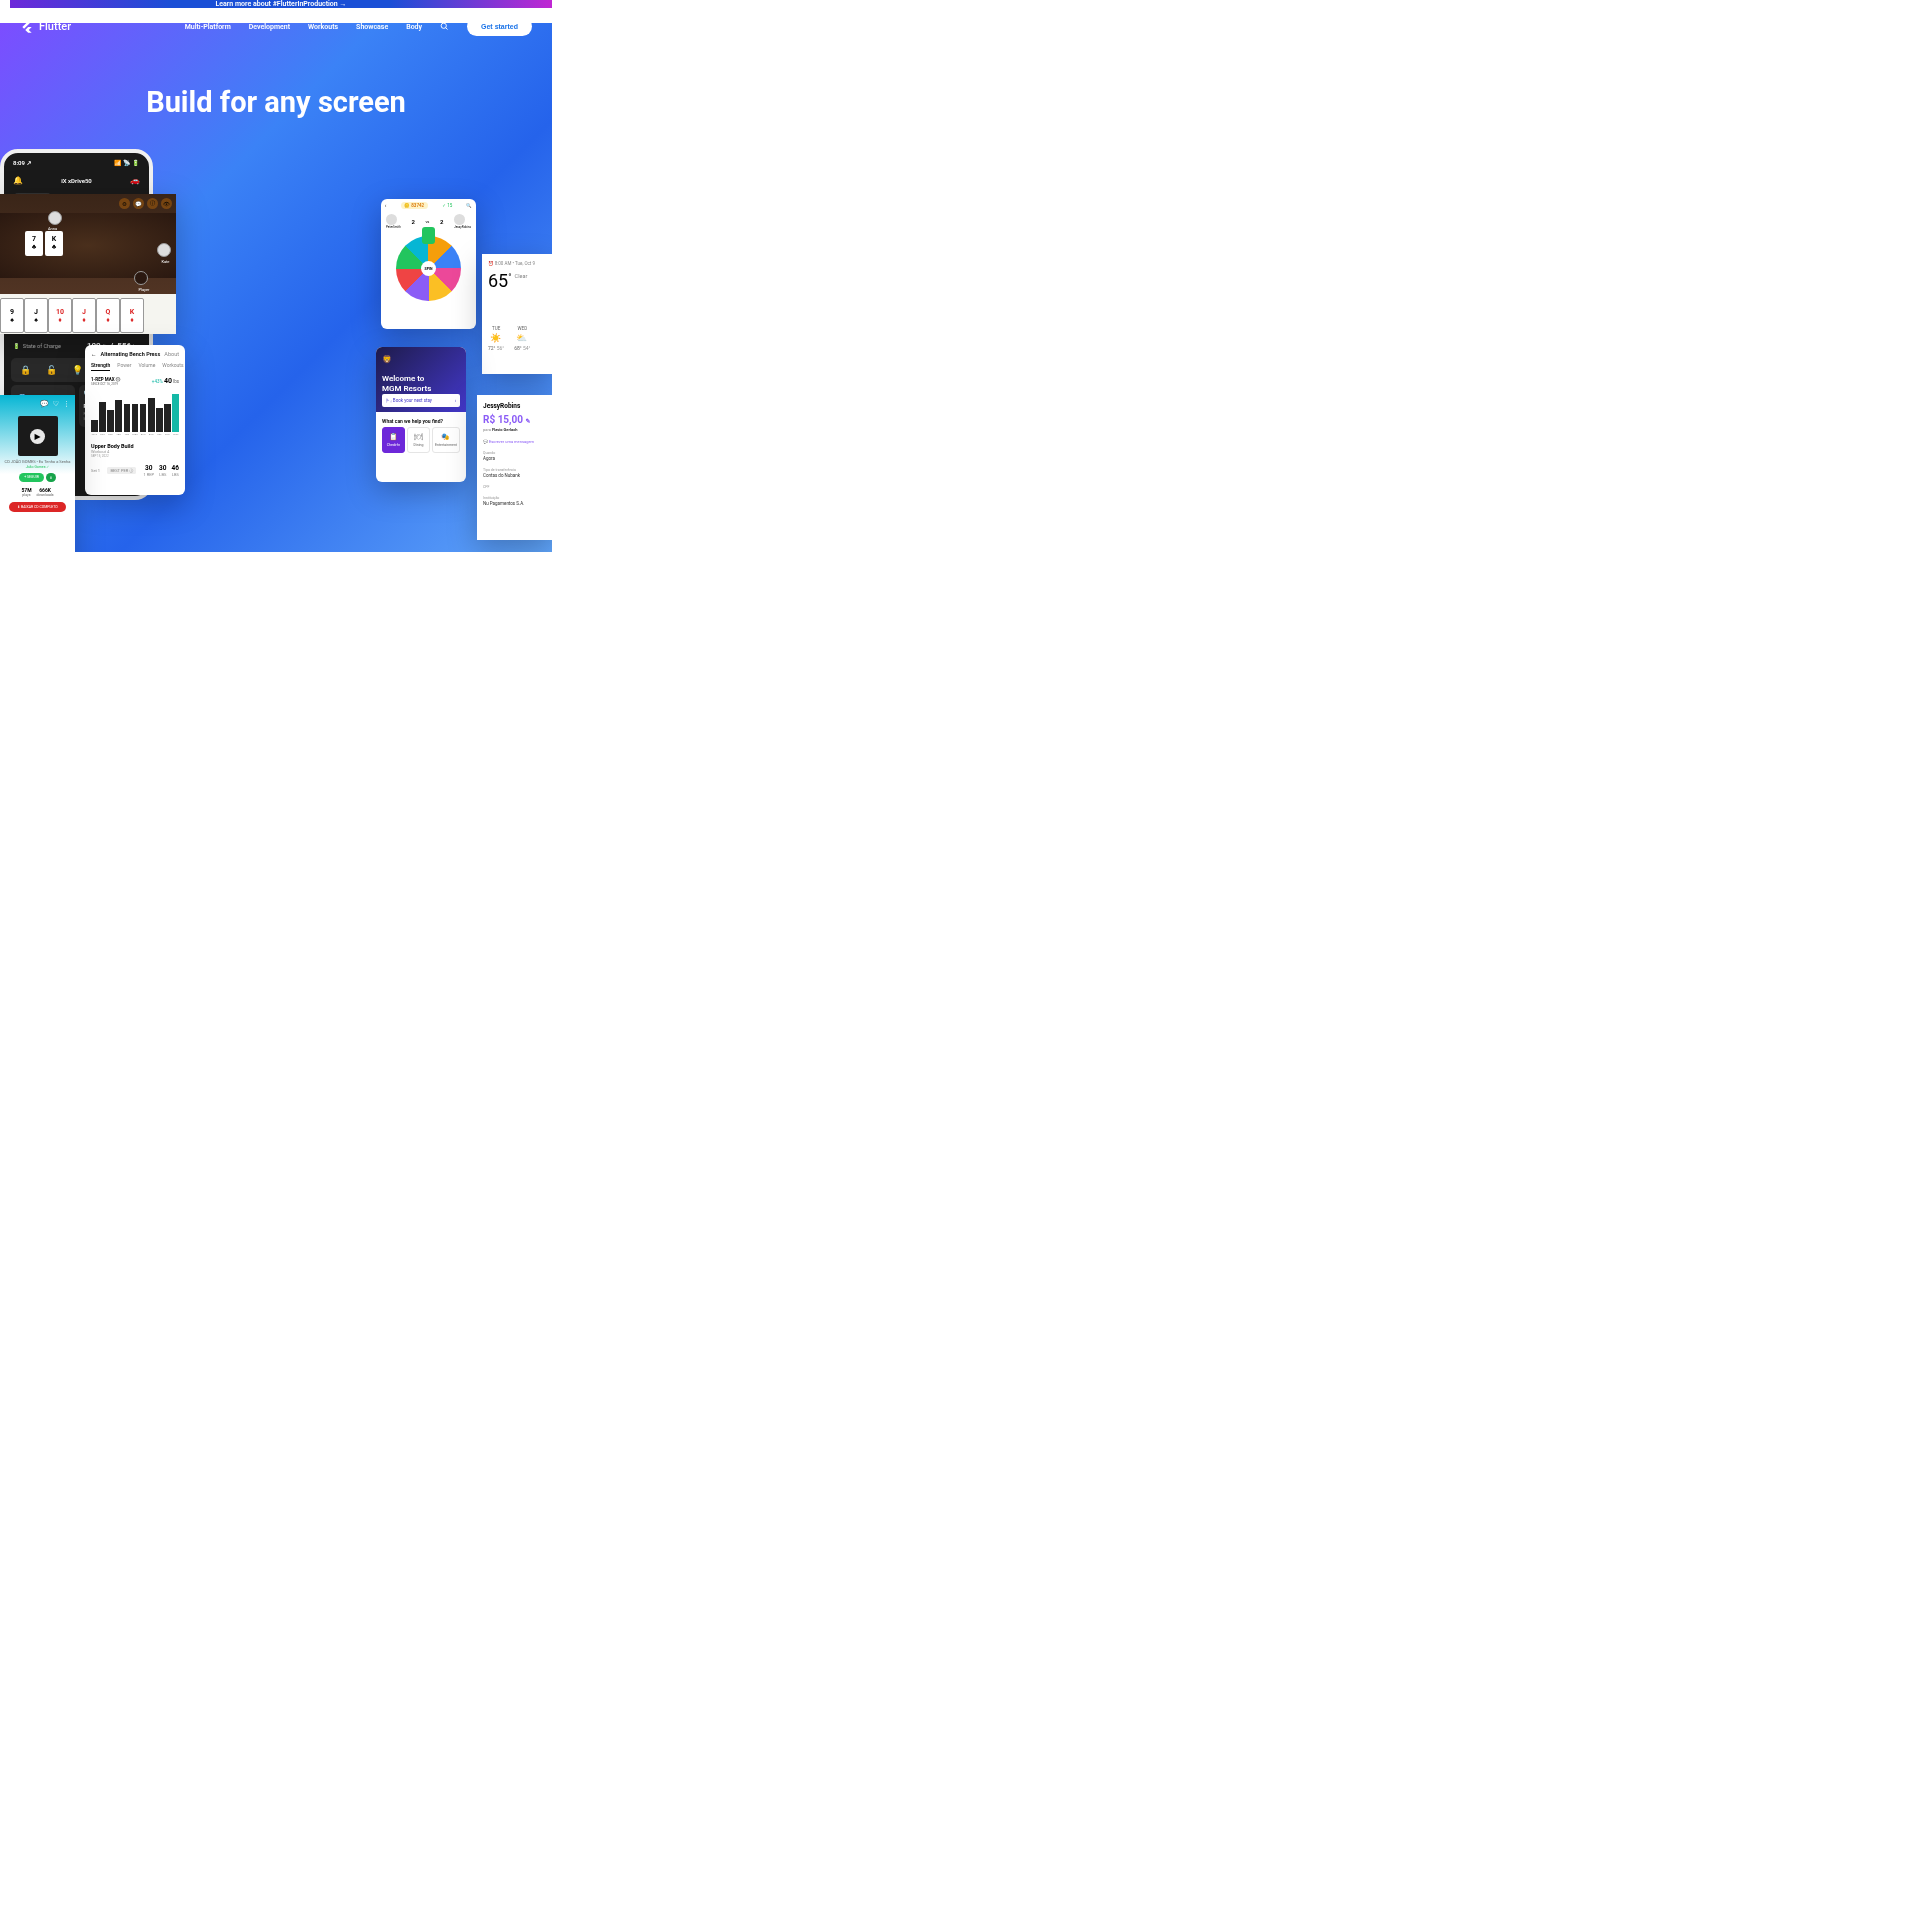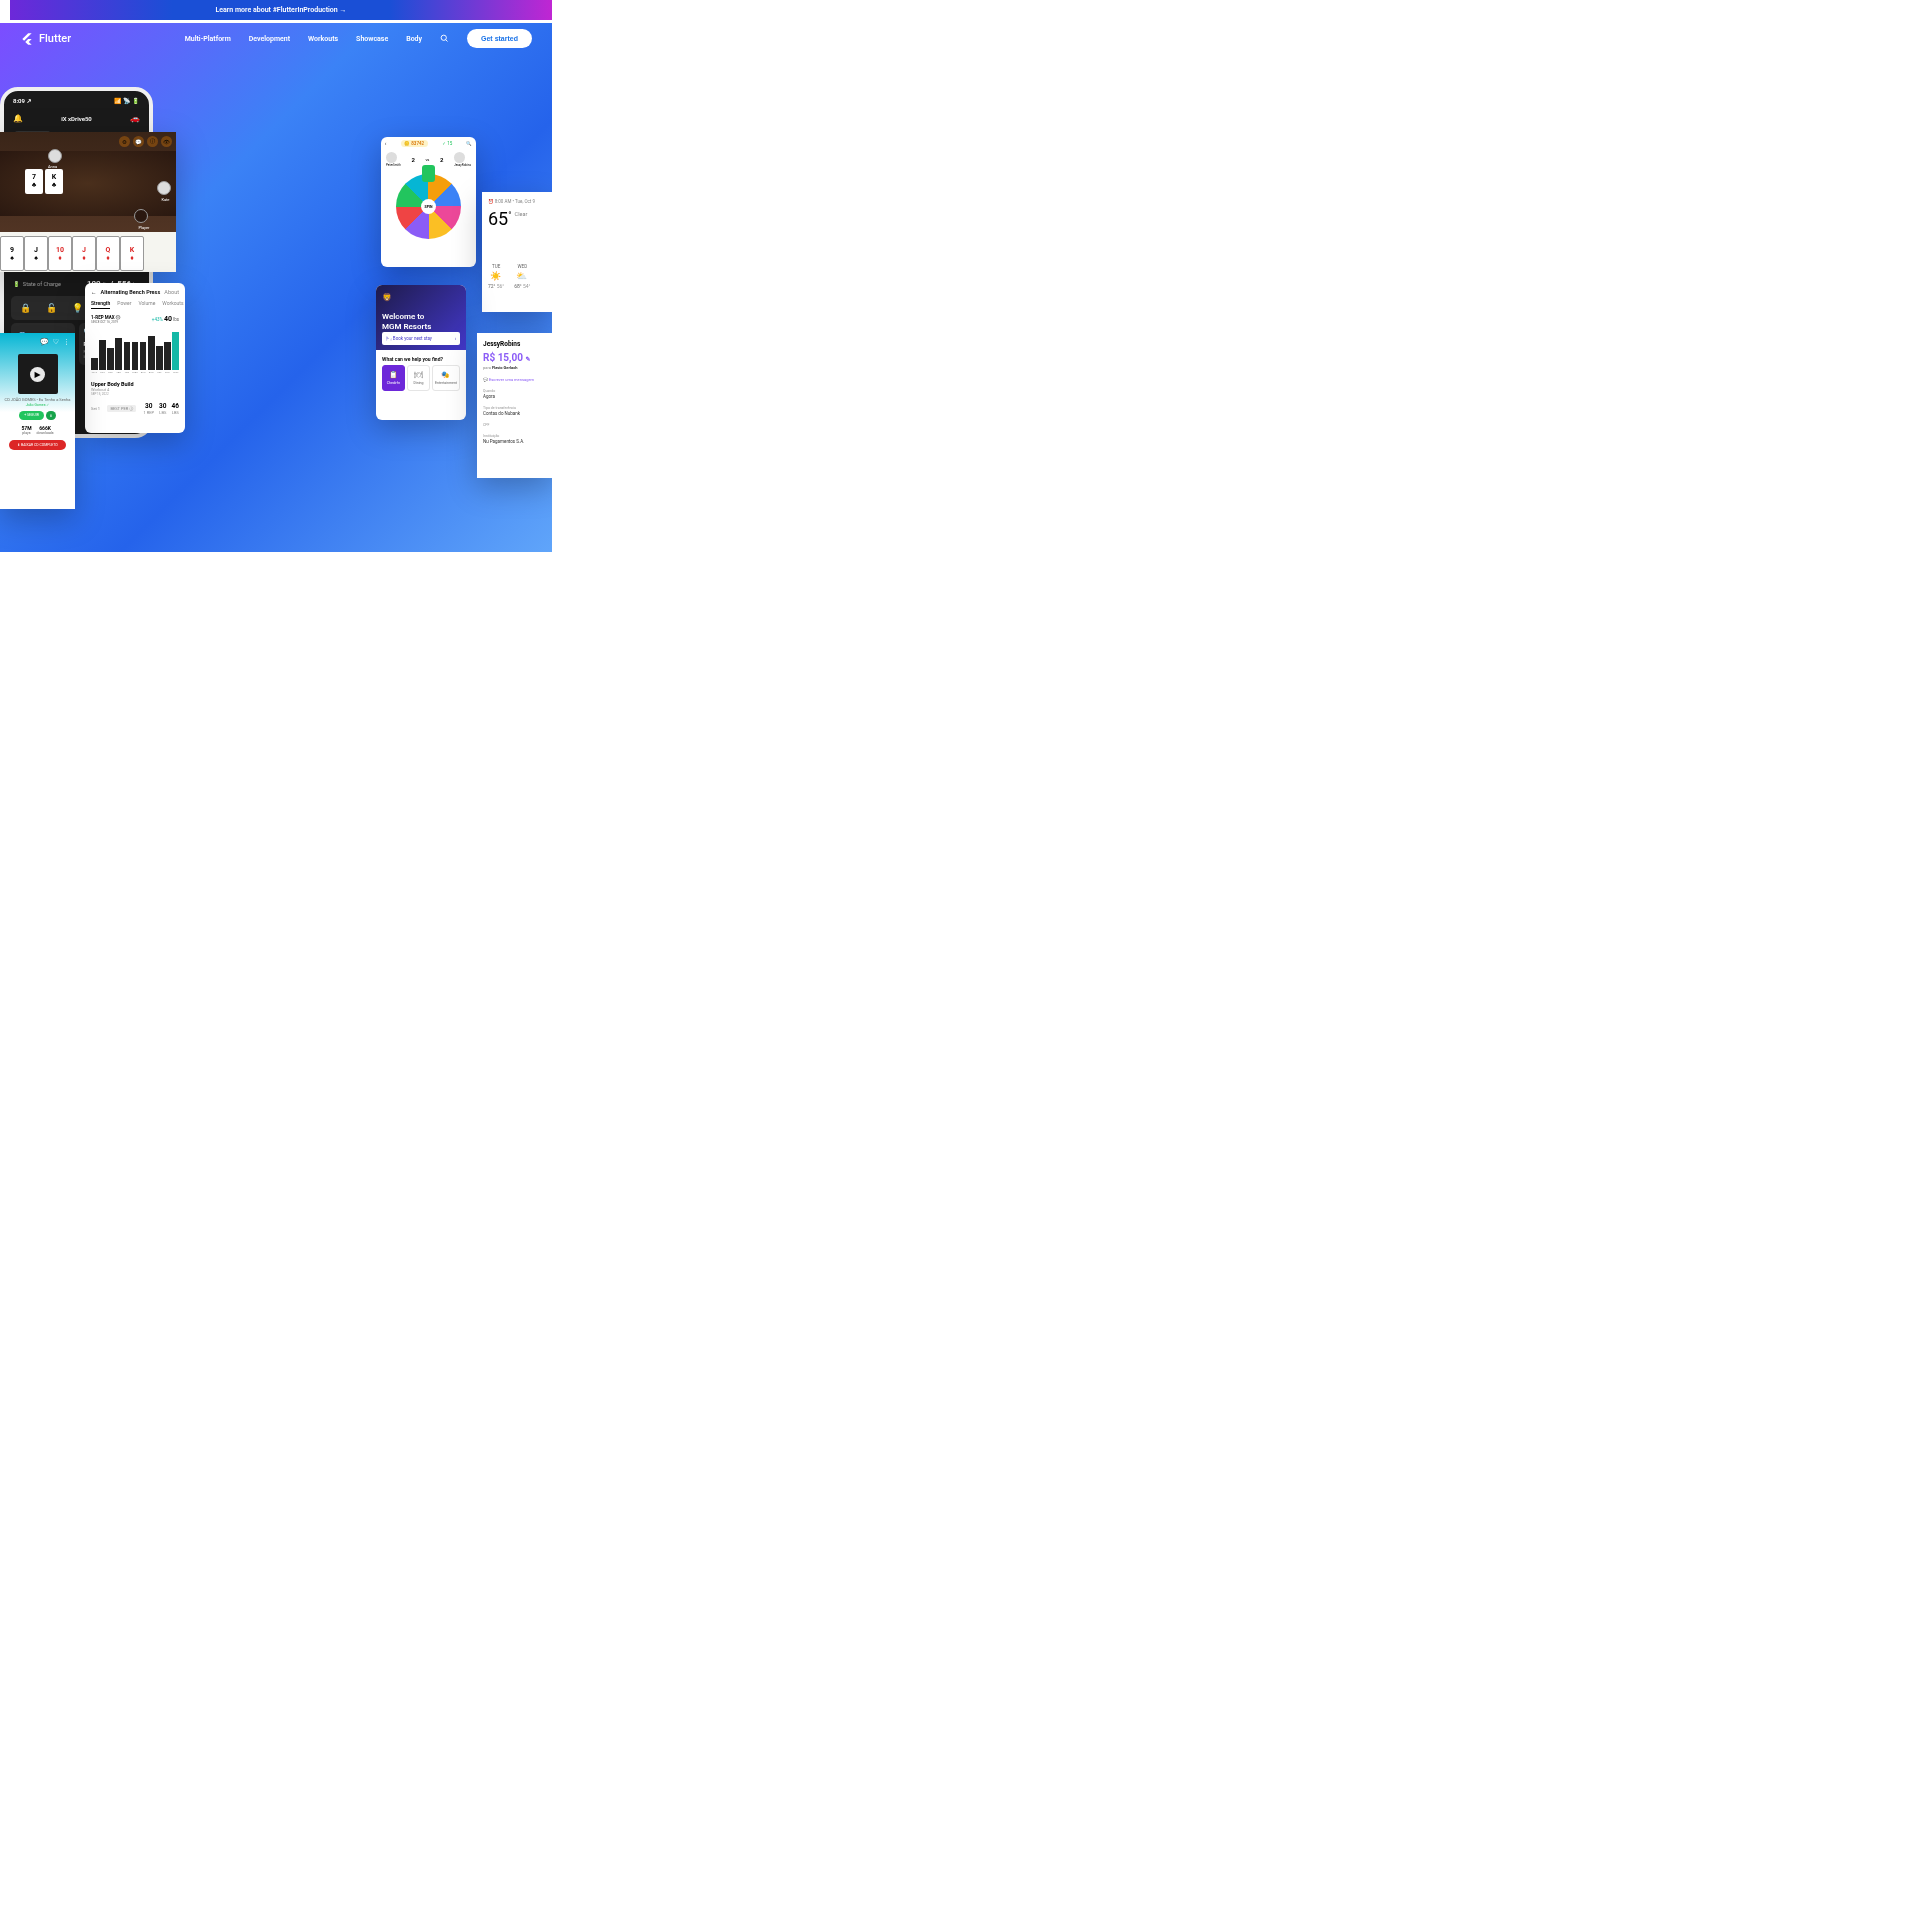--- a/index.html
+++ b/index.html
@@ -1,18 +1,18 @@
 <!DOCTYPE html>
 <html style="font-size:8px"><head>
 <meta charset="utf-8">
 <style>
 * { margin: 0; padding: 0; box-sizing: border-box; }
 body { font-family: -apple-system, BlinkMacSystemFont, "Segoe UI", Roboto, "Helvetica Neue", Arial, sans-serif; width: 552px; overflow: hidden; }
 .page-wrapper { width: 100%; height: 552px; position: relative; }
-.banner { background: linear-gradient(90deg, #6d28d9 0%, #1a4fd6 30%, #1a4fd6 70%, #c026d3 100%); color: #fff; text-align: center; padding: 6px; font-size: 7px; font-weight: 600; margin-left: 10px; }
+.banner { background: linear-gradient(90deg, #6d28d9 0%, #1a4fd6 30%, #1a4fd6 70%, #c026d3 100%); color: #fff; text-align: center; font-size: 7px; font-weight: 600; margin-left: 10px; }
 .banner span { cursor: pointer; }
 .hero-bg { position: absolute; top: 22.6px; left: 0; right: 0; bottom: 0; background: linear-gradient(135deg, #7c4dff 0%, #3b82f6 35%, #2563eb 60%, #60a5fa 100%); z-index: 0; }
 .nav { position: relative; z-index: 5; display: flex; align-items: center; justify-content: space-between; padding: 9px 20px; }
 .logo { display: flex; align-items: center; gap: 5px; color: #fff; font-size: 11px; font-weight: 500; }
 .logo-icon { width: 14px; height: 14px; position: relative; }
 .nav-links { display: flex; gap: 18px; align-items: center; }
 .nav-links a { color: #fff; text-decoration: none; font-size: 7px; font-weight: 600; }
 .search-icon { color: #fff; cursor: pointer; }
 .cta { background: #fff; color: #1a73e8; padding: 6px 14px; border-radius: 12px; font-weight: 700; font-size: 7px; cursor: pointer; border: none; }
 .hero-title { position: relative; z-index: 3; text-align: center; color: #fff; font-size: 29px; font-weight: 700; margin-top: 40px; }
@@ -161,20 +161,21 @@
     <span class="search-icon">
       <svg width="9" height="9" viewBox="0 0 24 24" fill="none" stroke="#fff" stroke-width="2.5">
             <circle cx="10" cy="10" r="7"></circle>
             <line x1="20" y1="20" x2="15" y2="15"></line>
           </svg>
     </span>
     <button class="cta">Get started</button>
   </div>
 </nav>
 
+<h1 class="hero-title">Build for any screen</h1>
 
 <div class="showcase">
 
   <div class="phone-center">
     <div class="status-bar">
       <span><span>8:09</span> ↗</span>
       <span>📶 📡 🔋</span>
     </div>
     <div class="topbar">
       <span>🔔</span>

